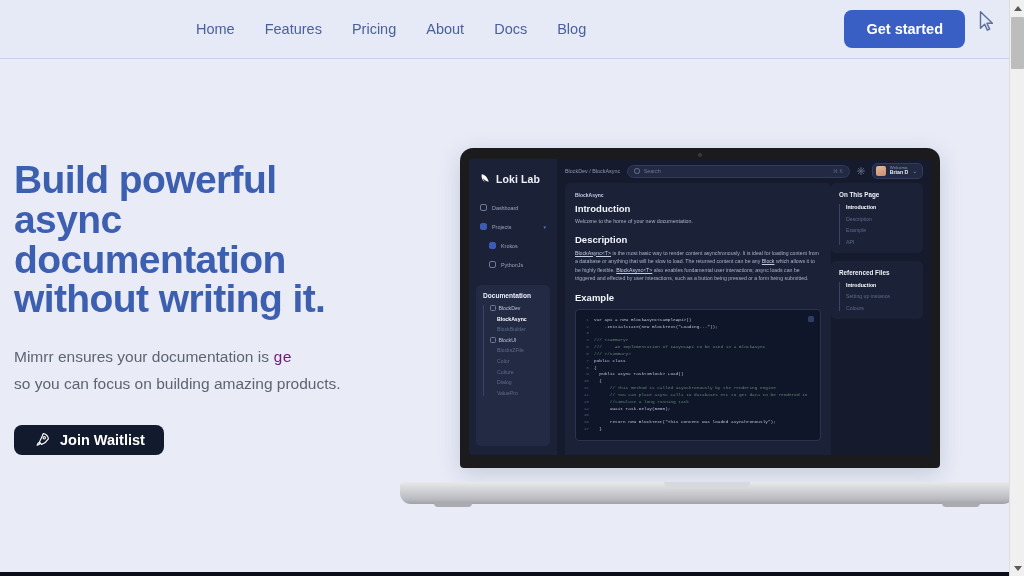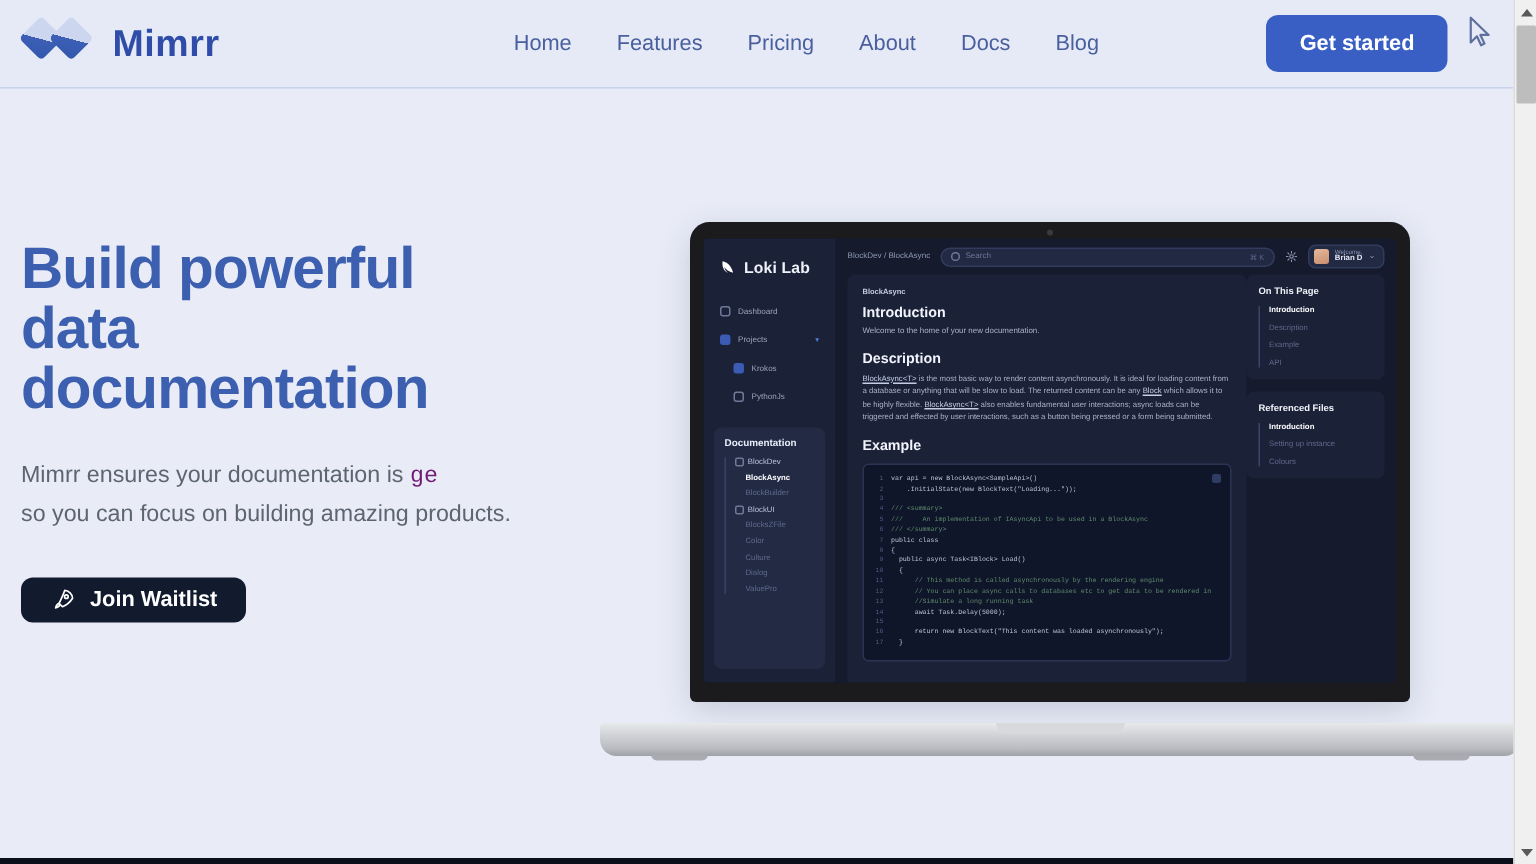--- a/index.html
+++ b/index.html
@@ -200,27 +200,20 @@
   .rail-list { border-left: 1px solid #3a4467; padding-left: 6px; display: flex; flex-direction: column; gap: 5.5px; }
   .rail-list div { font-size: 5.2px; color: #5e6888; }
   .rail-list div.active { color: #ffffff; font-weight: 700; }
 </style>
 </head>
 <body>
 
 <div id="page">
 
   <div class="header">
-    <div class="brand">
-      <div class="logo-mark">
-        <div class="dia a"></div>
-        <div class="dia b"></div>
-      </div>
-      <div class="brand-name">Mimrr</div>
-    </div>
 
     <div class="nav">
       <a href="#">Home</a>
       <a href="#">Features</a>
       <a href="#">Pricing</a>
       <a href="#">About</a>
       <a href="#">Docs</a>
       <a href="#">Blog</a>
     </div>
 
@@ -228,22 +221,23 @@
       <button class="btn-getstarted">Get started</button>
       <svg class="cursor-ico" viewBox="0 0 24 24">
         <path d="M6 2 L6 20 L10.5 15.5 L13.5 22 L16 20.8 L13 14.5 L19 14.5 Z" fill="none" stroke="#5f6f9e" stroke-width="1.6" stroke-linejoin="round"></path>
       </svg>
     </div>
   </div>
 
   <div class="hero-left">
     <h1 class="headline">
       <span>Build powerful</span><br>
-      <span>data</span><br>
+      <span>async</span><br>
       <span>documentation</span><br>
+      <span>without writing it.</span>
     </h1>
     <p class="subtitle">
       <span>Mimrr ensures your documentation is </span><span class="hl">ge</span><br>
       <span>so you can focus on building amazing products.</span>
     </p>
     <button class="btn-waitlist">
       <svg class="rocket" viewBox="0 0 24 24">
         <g fill="none" stroke="#ffffff" stroke-width="1.5" stroke-linecap="round" stroke-linejoin="round">
           <path d="M13.5 3.5c3.5 0 7 3.5 7 7-2.5 4-6.5 6.5-9 7.5l-3-3c1-2.5 3.5-6.5 5-11.5z"></path>
           <circle cx="15" cy="9" r="1.6"></circle>

